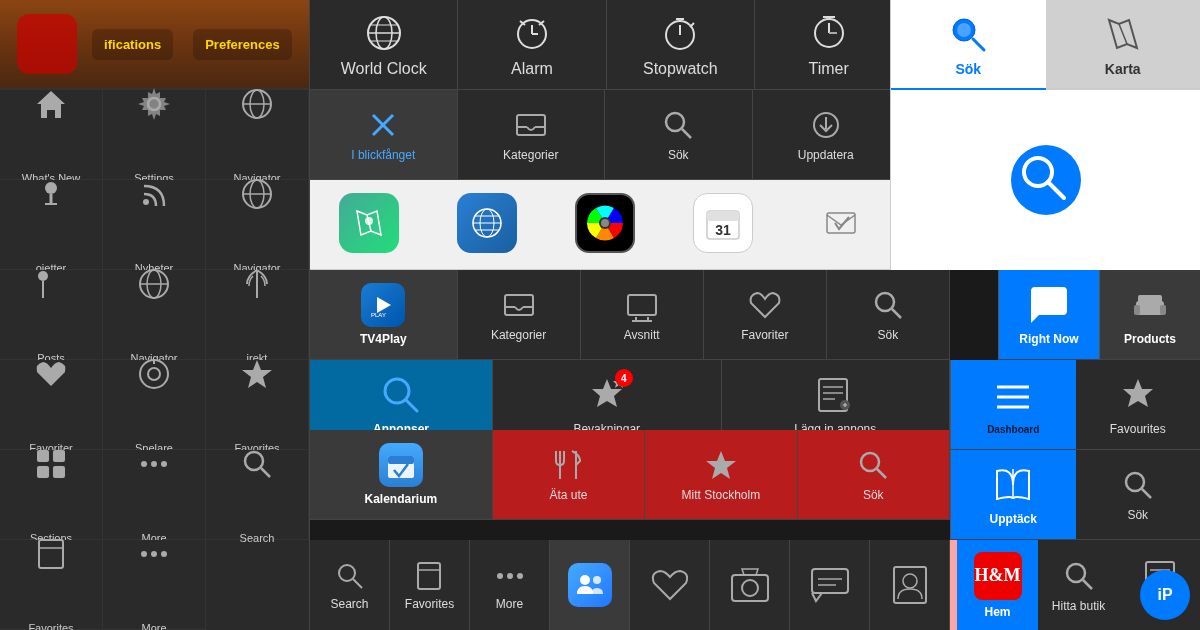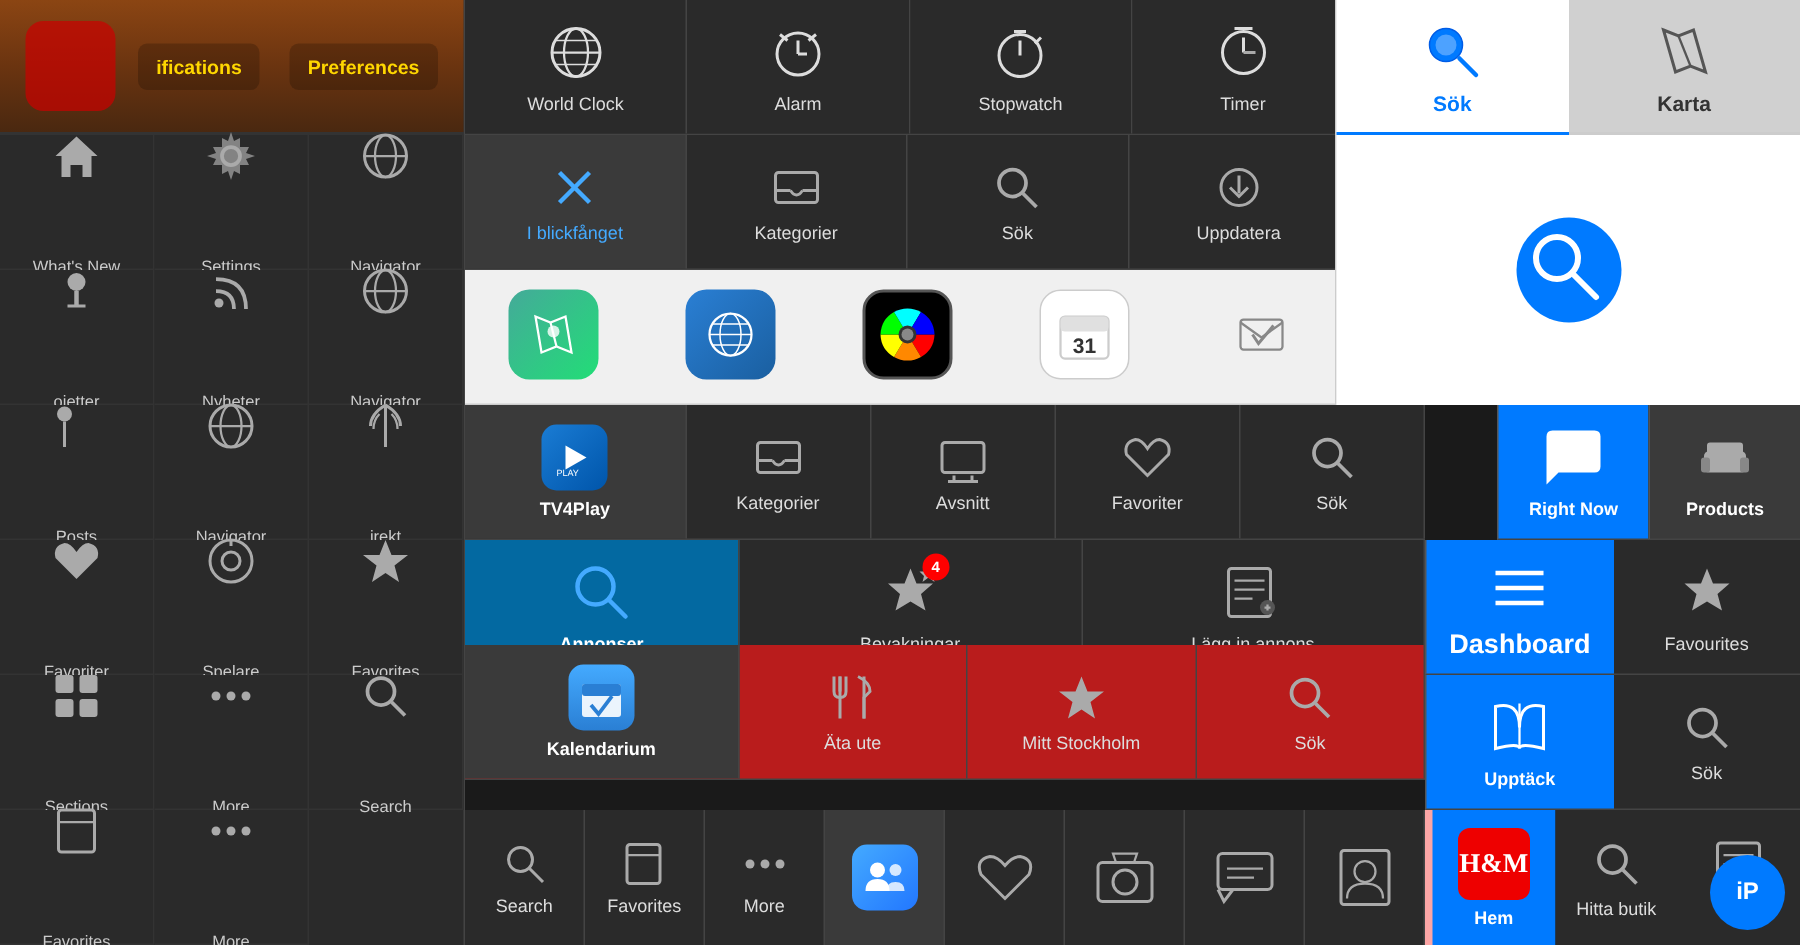--- a/index.html
+++ b/index.html
@@ -92,21 +92,21 @@
     .top-item {
       flex: 1;
       display: flex;
       flex-direction: column;
       align-items: center;
       justify-content: center;
       cursor: pointer;
       border-right: 1px solid #444;
       background: #2a2a2a;
     }
-    .top-item .label { font-size: 12px; color: #ddd; margin-top: 5px; font-weight: 500; }
+    .top-item .label { font-size: 16px; color: #ddd; margin-top: 5px; font-weight: 500; }
 
     
     .appstore-row {
       position: absolute;
       left: 310px; top: 90px;
       width: 590px;
       height: 90px;
       background: #2a2a2a;
       display: flex;
       align-items: stretch;
@@ -281,21 +281,21 @@
       display: flex;
       flex-direction: column;
       align-items: center;
       justify-content: center;
       cursor: pointer;
       border-left: 1px solid #555;
       border-bottom: 1px solid #444;
       background: #007aff;
     }
 
-    .dashboard-btn .label { font-size: 18px; color: #ffffff; font-weight: bold; margin-top: 5px; }
+    .dashboard-btn .label { font-size: 10px; color: #0f172a; font-weight: bold; margin-top: 5px; }
 
     .favourites-btn {
       flex: 1;
       display: flex;
       flex-direction: column;
       align-items: center;
       justify-content: center;
       cursor: pointer;
       border-bottom: 1px solid #444;
       background: #2a2a2a;
@@ -394,21 +394,21 @@
       display: flex;
     }
 
     .hm-btn {
       flex: 1;
       display: flex;
       flex-direction: column;
       align-items: center;
       justify-content: center;
       cursor: pointer;
-      border-left: 5px solid #fca5a5;
+      border-left: 7px solid #fca5a5;
       background: #007aff;
     }
 
     .hm-btn .label { font-size: 12px; color: #fff; font-weight: bold; margin-top: 5px; }
 
     .hitta-btn {
       flex: 1;
       display: flex;
       flex-direction: column;
       align-items: center;

